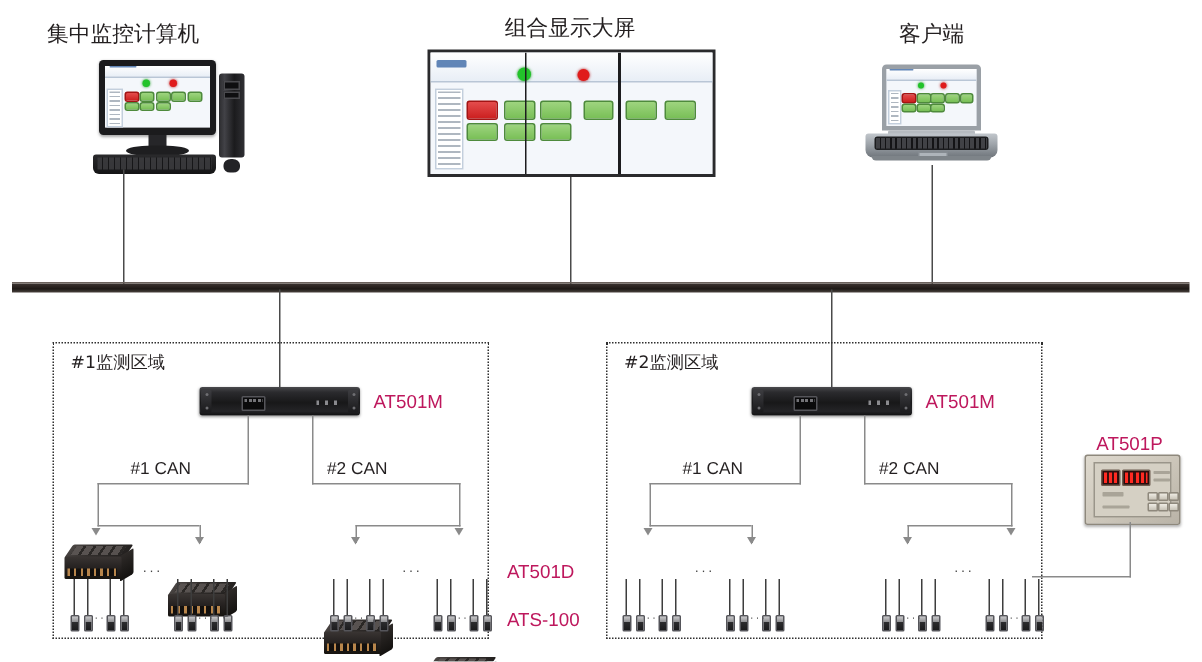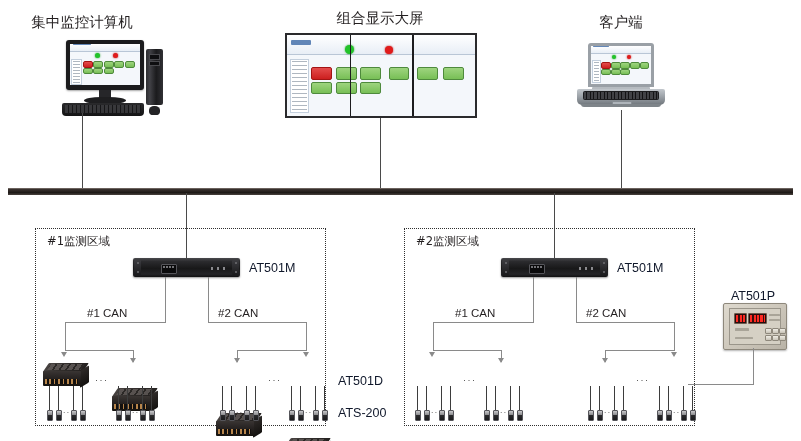--- a/index.html
+++ b/index.html
@@ -8,21 +8,21 @@
 
   .abs{position:absolute;}
 
   
   .caption{
     font-size:14.5px;color:#231f20;white-space:nowrap;
     font-family:"DejaVu Sans","Liberation Sans",sans-serif;
   }
   .zone-label{font-size:11.5px;color:#231f20;white-space:nowrap;
     font-family:"DejaVu Sans","Liberation Sans",sans-serif;}
-  .dev-label{font-size:12.5px;color:#0f172a;white-space:nowrap;
+  .dev-label{font-size:12.5px;color:#be185d;white-space:nowrap;
     font-family:"Liberation Sans",sans-serif;}
   .can-label{font-size:11.5px;color:#231f20;white-space:nowrap;
     font-family:"Liberation Sans",sans-serif;}
   .bus-label{font-size:14px;font-weight:bold;color:#1a1a1a;white-space:nowrap;
     font-family:"DejaVu Sans","Liberation Sans",sans-serif;}
 
   
   .vline{background:#4a4a4a;width:1.4px;}
   .hline{background:#8a8a8a;height:1.3px;}
   .vline-g{background:#8a8a8a;width:1.3px;}
@@ -398,21 +398,21 @@
     <div class="sens-wire" style="left:15px;top:0;height:24px;"></div>
       <div class="sens" style="left:13px;top:24px;"></div>
     <div class="ell" style="left:20px;top:23px;font-size:7px;">···</div>
     <div class="sens-wire" style="left:30px;top:0;height:24px;"></div>
       <div class="sens" style="left:28px;top:24px;"></div>
     <div class="sens-wire" style="left:39px;top:0;height:24px;"></div>
       <div class="sens" style="left:37px;top:24px;"></div>
   </div>
 
   <div class="abs dev-label" style="left:338px;top:374px;">AT501D</div>
-  <div class="abs dev-label" style="left:338px;top:406px;">ATS-200</div>
+  <div class="abs dev-label" style="left:338px;top:406px;">ATS-100</div>
 
   <div class="abs zonebox" style="left:404px;top:228px;width:291px;height:198px;"></div>
   <div class="abs zone-label" style="left:416px;top:234px;">#2监测区域</div>
 
   <div class="abs rack" style="left:501px;top:258px;width:107px;height:19px;">
     <div class="rack-ear l"></div>
     <div class="rack-ear r"></div>
     <div class="rack-disp"></div>
     <div class="rack-leds"></div>
   </div>

